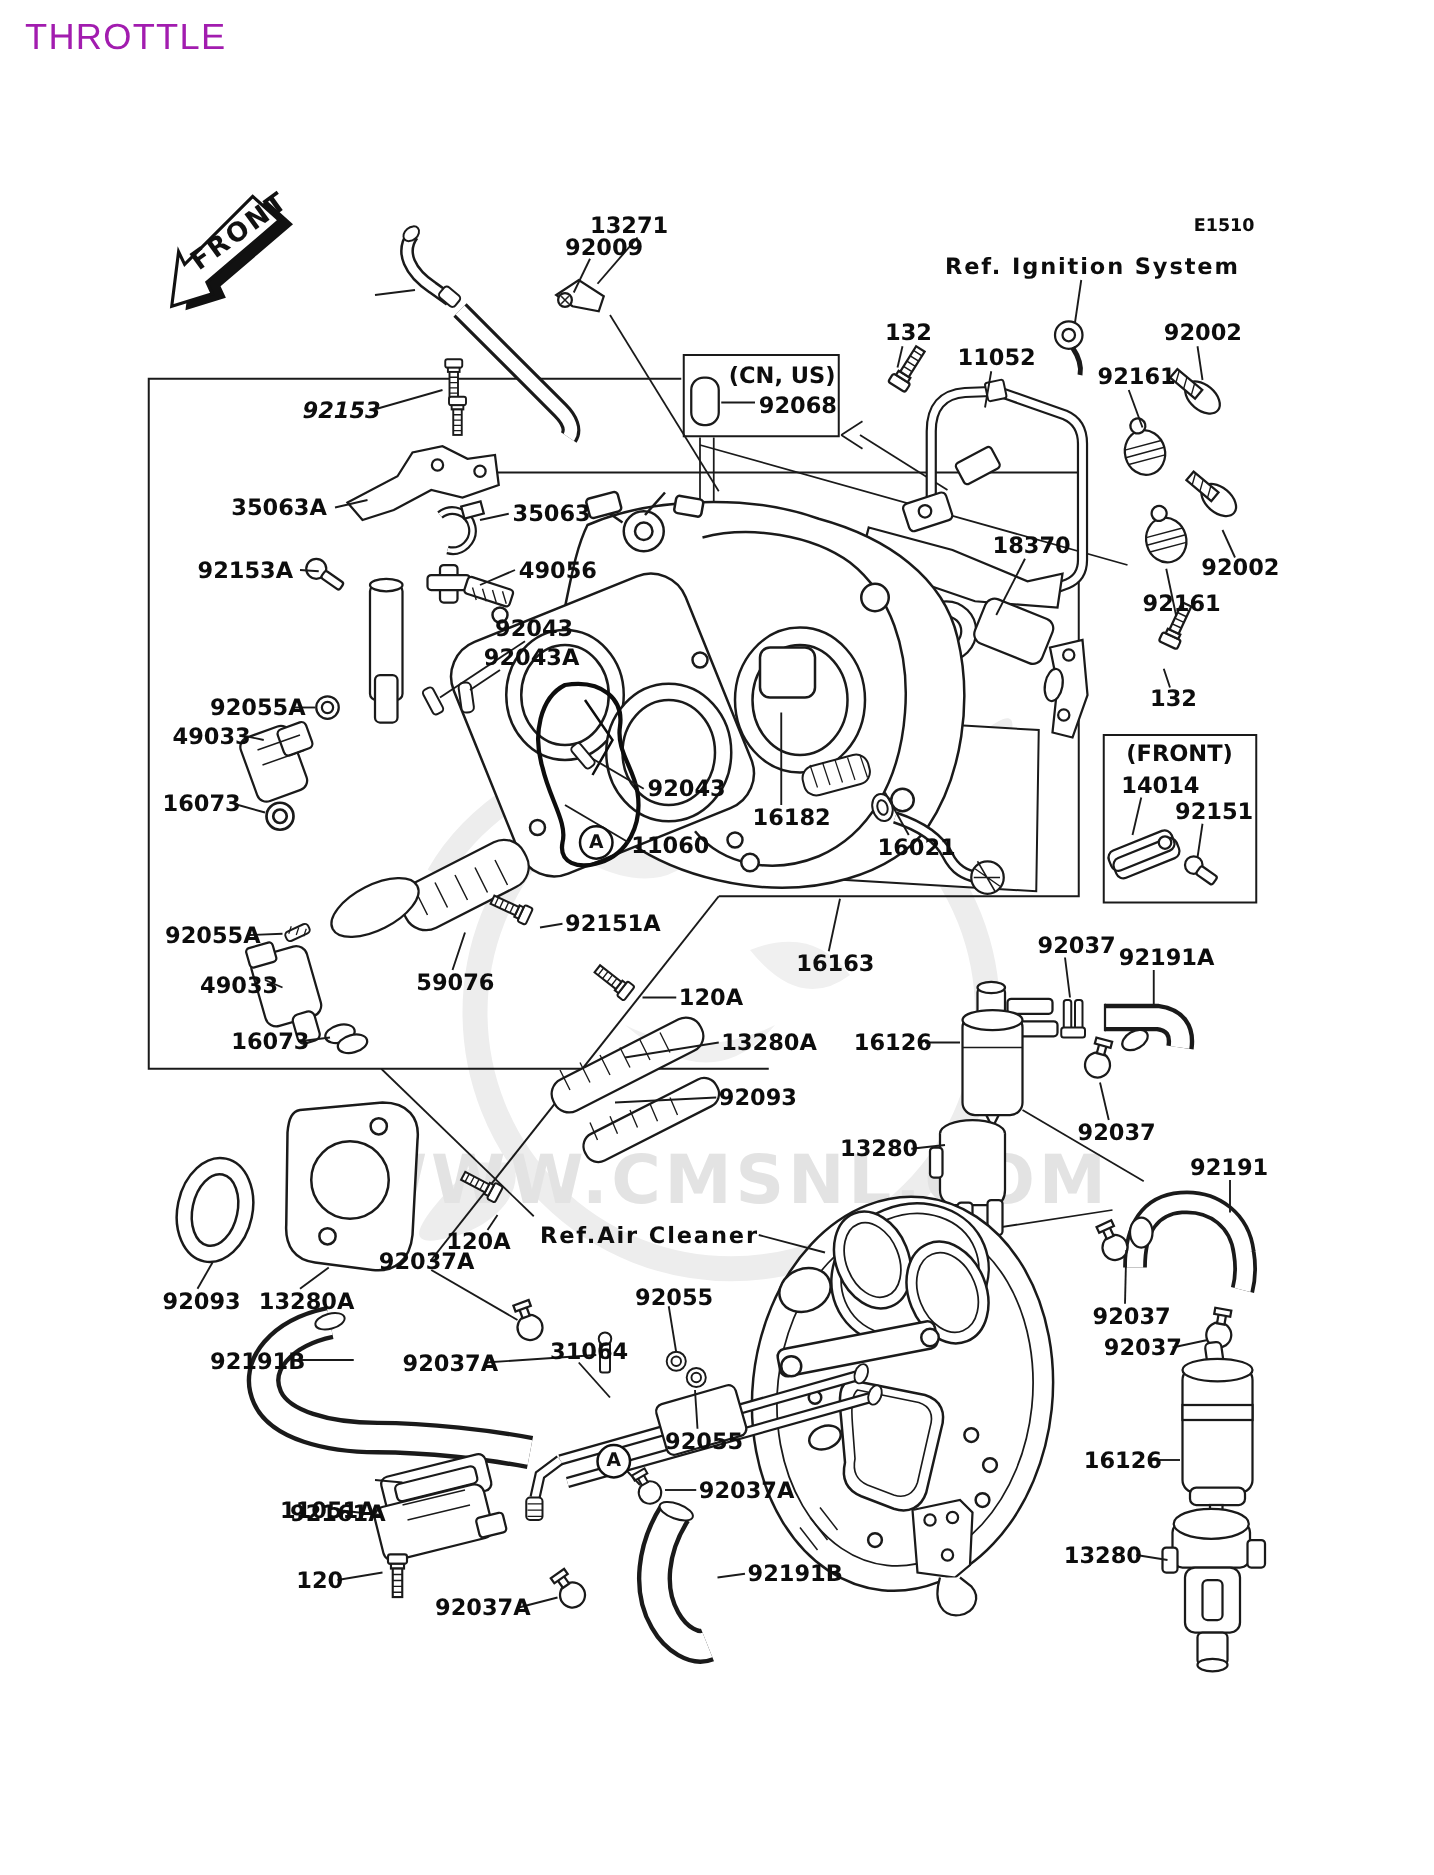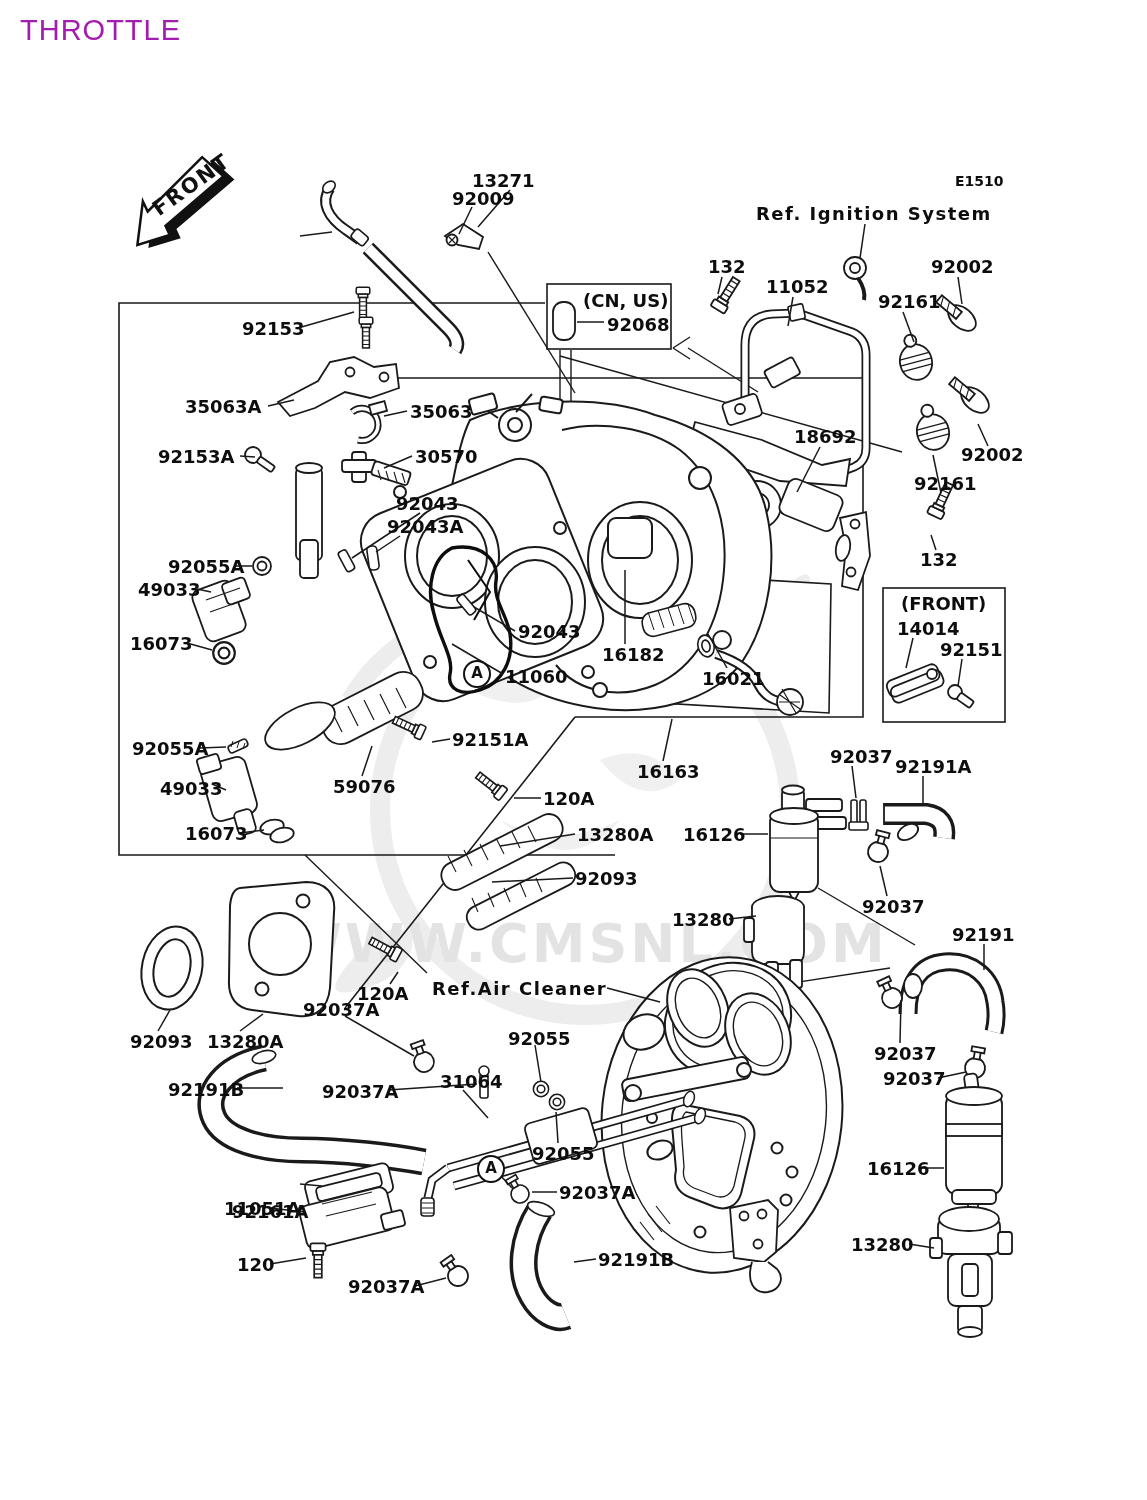--- a/index.html
+++ b/index.html
@@ -496,26 +496,26 @@
       <div class="plabel" style="left: 472px; top: 172px;">13271</div>
       <div class="plabel" style="left: 452px; top: 190px;">92009</div>
       <div class="plabel sm" style="left: 955px; top: 174px;">E1510</div>
       <div class="plabel ref" style="left: 756px; top: 205px;">Ref. Ignition System</div>
       <div class="plabel" style="left: 708px; top: 258px;">132</div>
       <div class="plabel" style="left: 766px; top: 278px;">11052</div>
       <div class="plabel" style="left: 878px; top: 293px;">92161</div>
       <div class="plabel" style="left: 931px; top: 258px;">92002</div>
       <div class="plabel" style="left: 583px; top: 292px;">(CN, US)</div>
       <div class="plabel" style="left: 607px; top: 316px;">92068</div>
-      <div class="plabel" style="left: 242px; top: 320px;">92153</div>
+      <div class="plabel" style="left: 242px; top: 320px; font-style: italic;">92153</div>
       <div class="plabel" style="left: 185px; top: 398px;">35063A</div>
       <div class="plabel" style="left: 410px; top: 403px;">35063</div>
       <div class="plabel" style="left: 158px; top: 448px;">92153A</div>
-      <div class="plabel" style="left: 415px; top: 448px;">30570</div>
-      <div class="plabel" style="left: 794px; top: 428px;">18692</div>
+      <div class="plabel" style="left: 415px; top: 448px;">49056</div>
+      <div class="plabel" style="left: 794px; top: 428px;">18370</div>
       <div class="plabel" style="left: 961px; top: 446px;">92002</div>
       <div class="plabel" style="left: 914px; top: 475px;">92161</div>
       <div class="plabel" style="left: 396px; top: 495px;">92043</div>
       <div class="plabel" style="left: 387px; top: 518px;">92043A</div>
       <div class="plabel" style="left: 920px; top: 551px;">132</div>
       <div class="plabel" style="left: 168px; top: 558px;">92055A</div>
       <div class="plabel" style="left: 138px; top: 581px;">49033</div>
       <div class="plabel" style="left: 901px; top: 595px;">(FRONT)</div>
       <div class="plabel" style="left: 897px; top: 620px;">14014</div>
       <div class="plabel" style="left: 940px; top: 641px;">92151</div>

